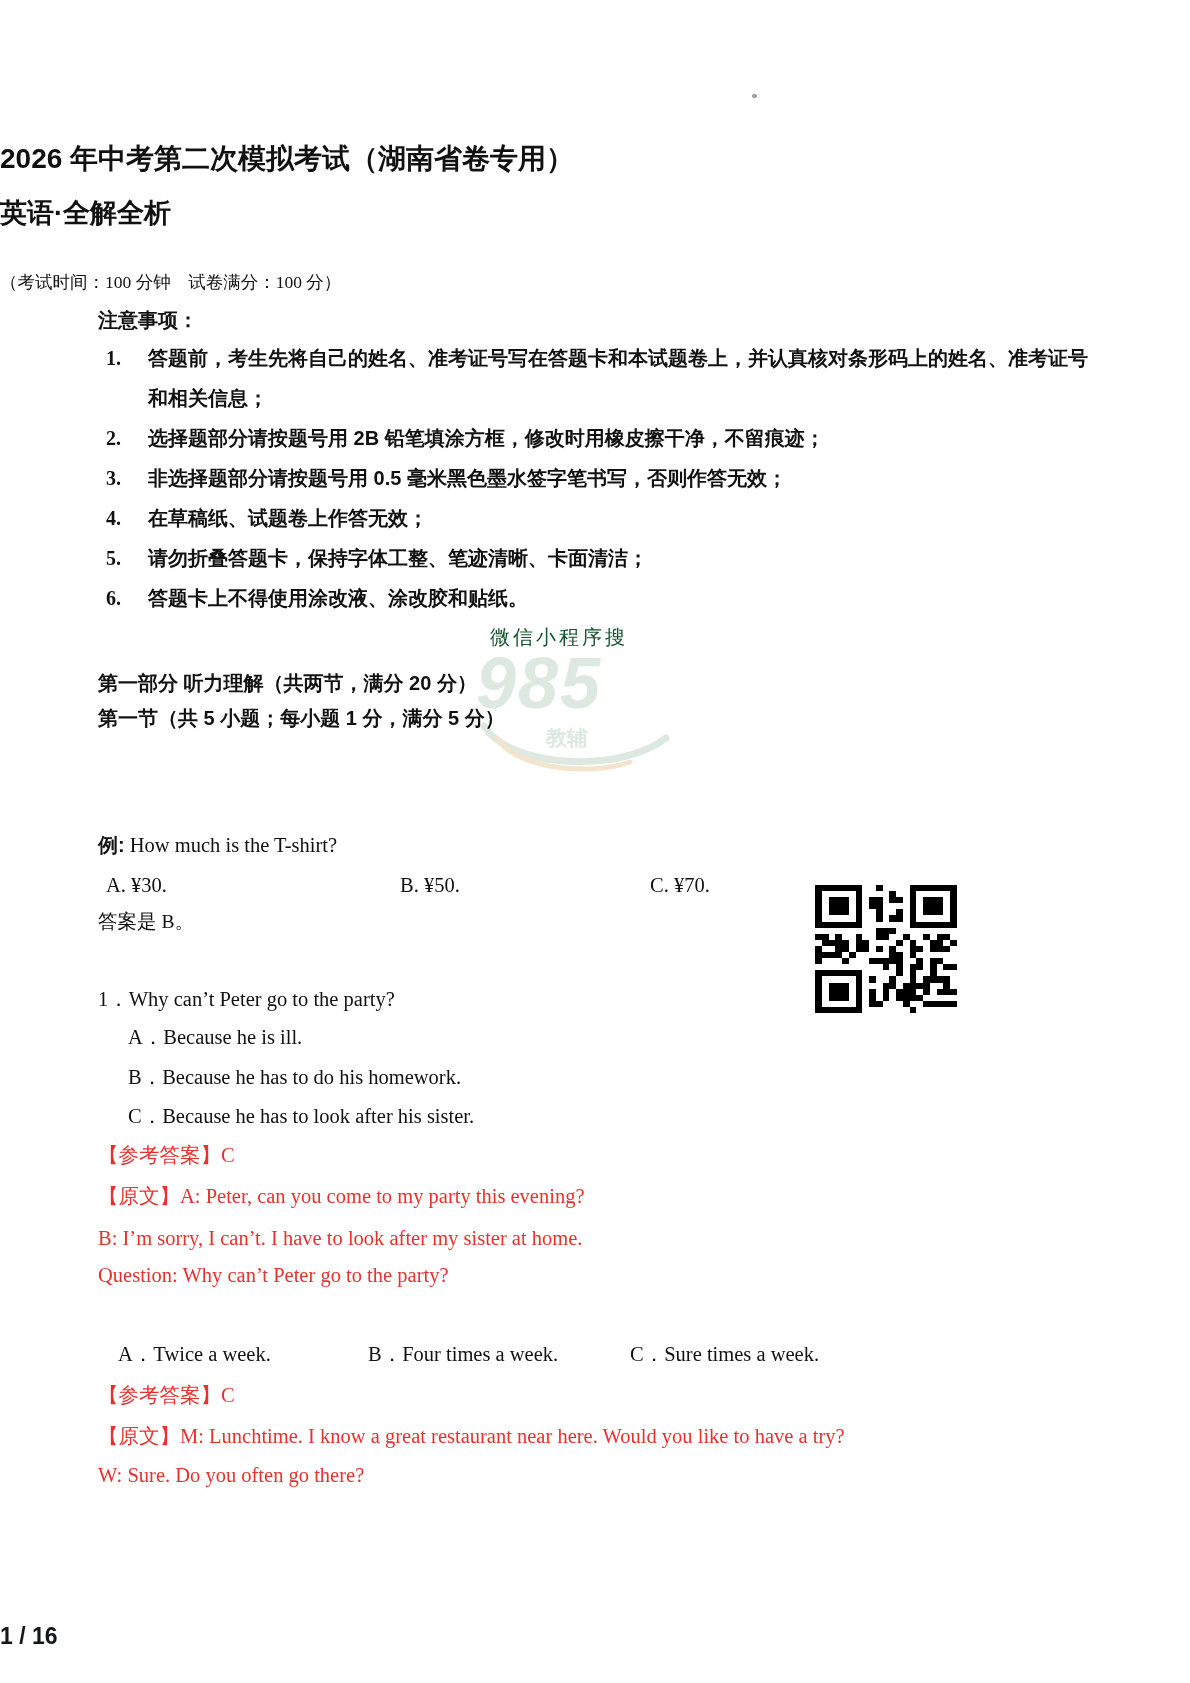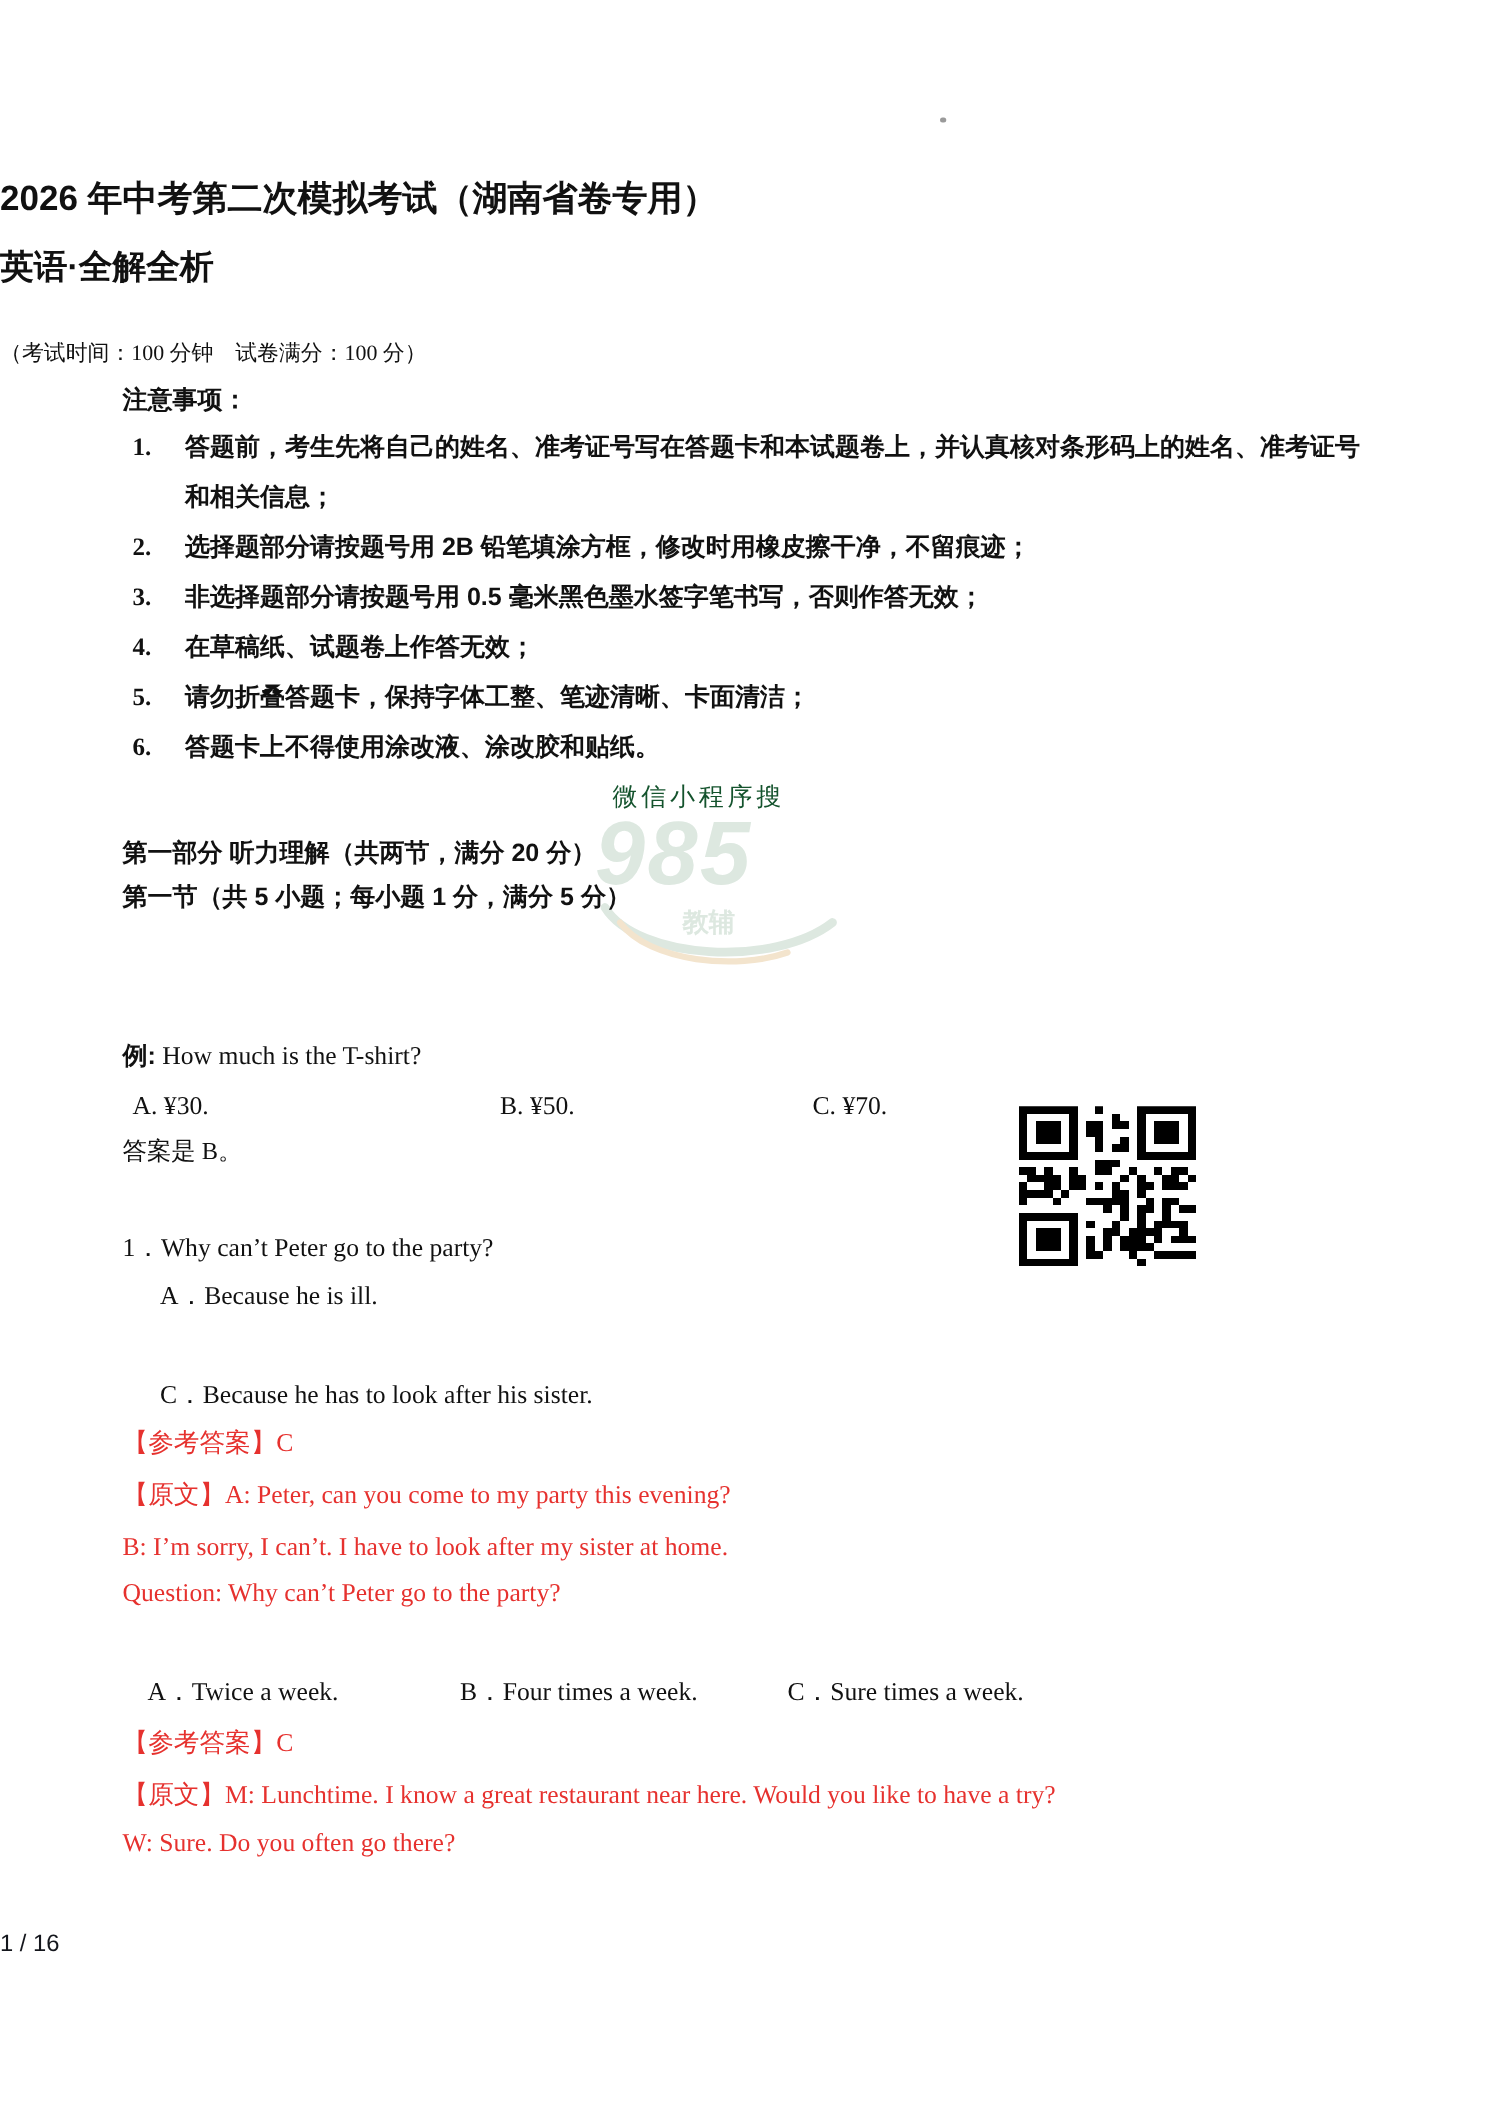--- a/index.html
+++ b/index.html
@@ -33,21 +33,21 @@
   .q1{top:987px;}
   .o1a{top:1025px;}.o1b{top:1065px;}.o1c{top:1104px;}
   .ind{padding-left:30px;}
   .red{color:#e6312e;}
   .r1{top:1143px;}.r2{top:1184px;}.r3{top:1226px;}.r4{top:1263px;}
   .q2{top:1303px;}
   .q2opts{top:1342px;width:1004px;}
   .q2opts span{position:absolute;}
   .q2A{left:20px;}.q2B{left:270px;}.q2C{left:532px;}
   .r5{top:1383px;}.r6{top:1424px;}.r7{top:1463px;}.r8{top:1501px;}
-  .footer{top:1544px;font-size:19px;font-family:"Liberation Sans",sans-serif;font-weight:400;color:#14161c;}
+  .footer{top:1624px;font-size:23px;font-family:"Liberation Sans",sans-serif;font-weight:700;color:#14161c;}
   
   .qr{position:absolute;left:815px;top:885px;width:142px;height:128px;z-index:2;}
   
   .watermark{position:absolute;left:470px;top:616px;width:240px;height:170px;z-index:1;pointer-events:none;}
   .wm1{font-family:"Liberation Sans",sans-serif;font-size:20px;letter-spacing:3px;color:#14532d;
        position:absolute;left:20px;top:8px;white-space:nowrap;}
   .wm2{font-family:"Liberation Sans",sans-serif;font-weight:700;font-style:italic;font-size:72px;
        color:#dde8e0;position:absolute;left:6px;top:26px;letter-spacing:2px;}
   .wm3{font-family:"Liberation Sans",sans-serif;font-weight:700;font-size:21px;color:#dde8e0;
        position:absolute;left:76px;top:108px;}
@@ -222,20 +222,21 @@
           <rect x="18" y="19" width="1" height="1"></rect>
           <rect x="19" y="19" width="1" height="1"></rect>
           <rect x="20" y="19" width="1" height="1"></rect>
           <rect x="14" y="20" width="1" height="1"></rect>
         </g>
     </svg>
   </div>
 
   <div class="al q1"><span>1．</span><span>Why can’t Peter go to the party?</span></div>
   <div class="al ind o1a">A．Because he is ill.</div>
+  <div class="al ind o1b">B．Because he has to do his homework.</div>
   <div class="al ind o1c">C．Because he has to look after his sister.</div>
   <div class="al red r1"><span>【参考答案】</span><span>C</span></div>
   <div class="al red r2"><span>【原文】</span><span>A: Peter, can you come to my party this evening?</span></div>
   <div class="al red r3">B: I’m sorry, I can’t. I have to look after my sister at home.</div>
   <div class="al red r4">Question: Why can’t Peter go to the party?</div>
 
   <div class="al q2opts">
     <span class="q2A">A．Twice a week.</span>
     <span class="q2B">B．Four times a week.</span>
     <span class="q2C">C．Sure times a week.</span>

